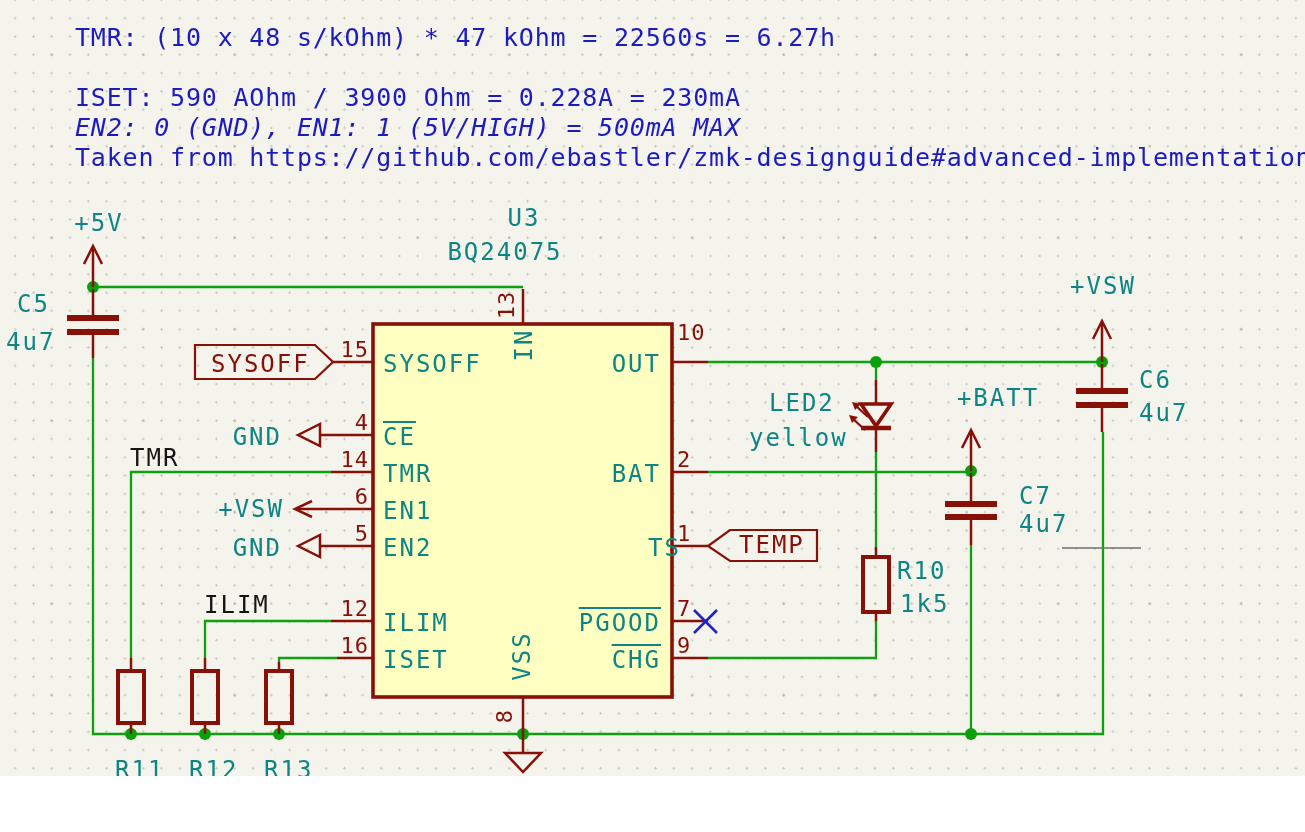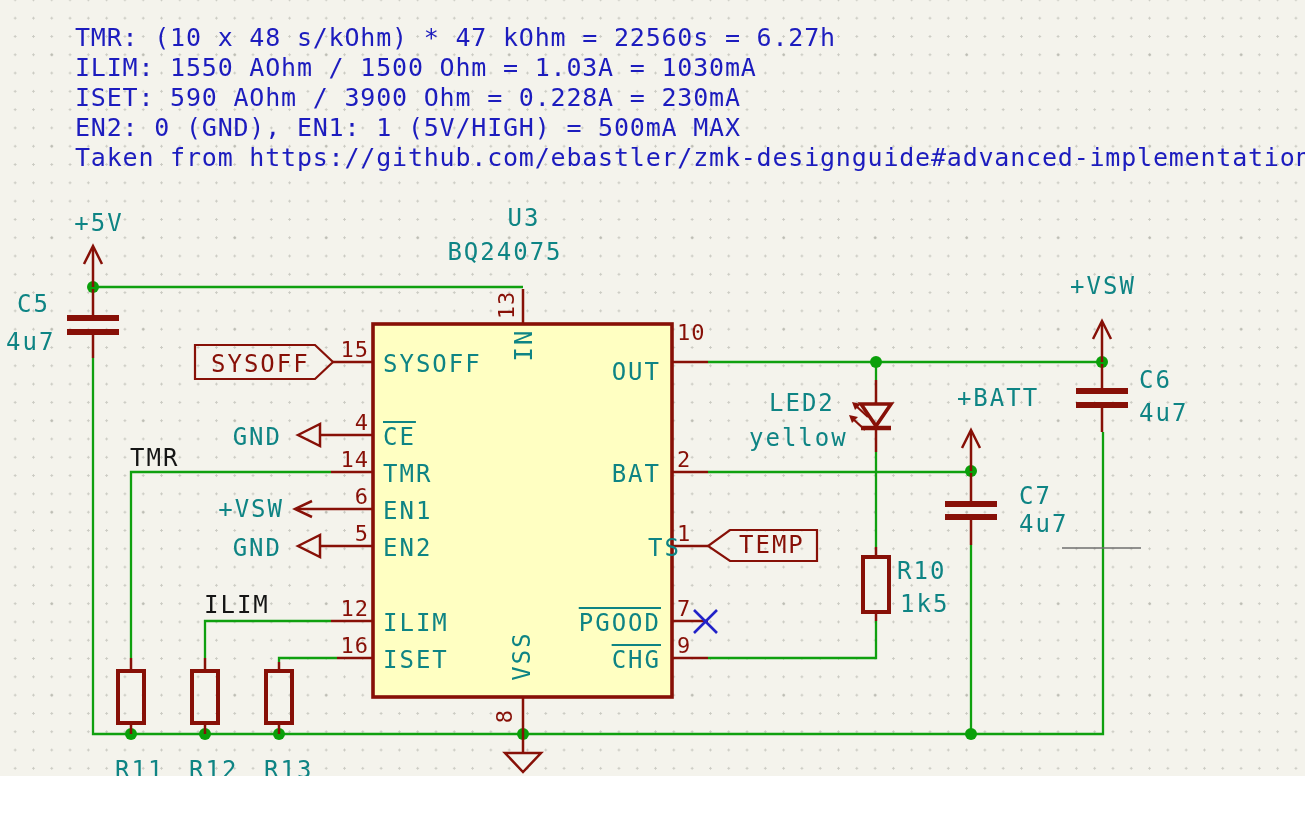--- a/index.html
+++ b/index.html
@@ -171,23 +171,22 @@
     <g stroke="#2222C8" stroke-width="2.6" fill="none">
       <path d="M694,610 L717,633 M694,633 L717,610"></path>
     </g>
 
     <g stroke="#6F6F6F" stroke-width="1.4" fill="none">
       <path d="M1062,548 H1141"></path>
     </g>
   </svg>
 
   <span class="t note blue" style="left:75px; top:25px;">TMR: (10 x 48 s/kOhm) * 47 kOhm = 22560s = 6.27h</span>
-  <span class="t note blue" style="left:75px; top:55px;">ILIM: 1550 AOhm / 1500 Ohm = 1.03A = 1030mA</span>
   <span class="t note blue" style="left:75px; top:85px;">ISET: 590 AOhm / 3900 Ohm = 0.228A = 230mA</span>
-  <span class="t note blue" style="left:75px; top:115px;">EN2: 0 (GND), EN1: 1 (5V/HIGH) = 500mA MAX</span>
+  <span class="t note blue" style="left:75px; top:115px;font-style:italic;">EN2: 0 (GND), EN1: 1 (5V/HIGH) = 500mA MAX</span>
   <span class="t note blue" style="left:75px; top:145px;">Taken from https://github.com/ebastler/zmk-designguide#advanced-implementation</span>
 
   <span class="t s24 teal ctr" style="left:524px; top:206px;">U3</span>
   <span class="t s24 teal ctr" style="left:505px; top:240px;">BQ24075</span>
 
   <span class="t s24 teal ctr" style="left:99px;   top:211px;">+5V</span>
   <span class="t s24 teal ctr" style="left:1103px; top:274px;">+VSW</span>
   <span class="t s24 teal ctr" style="left:971px;  top:386px;margin-left:27px;">+BATT</span>
   <span class="t s24 teal rae" style="left:282px;  top:425px;">GND</span>
   <span class="t s24 teal rae" style="left:284px;  top:497px;">+VSW</span>
@@ -231,21 +230,21 @@
   <span class="t s22 dred rot" style="left:507px; top:305px;">13</span>
   <span class="t s22 dred rot" style="left:505px; top:716px;">8</span>
 
   <span class="t s24 teal" style="left:383px; top:352px;">SYSOFF</span>
   <span class="t s24 teal ovl" style="left:383px; top:425px;">CE</span>
   <span class="t s24 teal" style="left:383px; top:462px;">TMR</span>
   <span class="t s24 teal" style="left:383px; top:499px;">EN1</span>
   <span class="t s24 teal" style="left:383px; top:536px;">EN2</span>
   <span class="t s24 teal" style="left:383px; top:611px;">ILIM</span>
   <span class="t s24 teal" style="left:383px; top:648px;">ISET</span>
-  <span class="t s24 teal rae" style="left:661px; top:360px;">OUT</span>
+  <span class="t s24 teal rae" style="left:661px; top:352px;">OUT</span>
   <span class="t s24 teal rae" style="left:661px; top:462px;">BAT</span>
   <span class="t s24 teal rae" style="left:661px; top:536px;margin-left:20px;">TS</span>
   <span class="t s24 teal rae ovl" style="left:661px; top:611px;">PGOOD</span>
   <span class="t s24 teal rae ovl" style="left:661px; top:648px;">CHG</span>
   <span class="t s24 teal rot" style="left:524px; top:345px;">IN</span>
   <span class="t s24 teal rot" style="left:522px; top:656px;">VSS</span>
 
 </div>
 
 </body></html>

